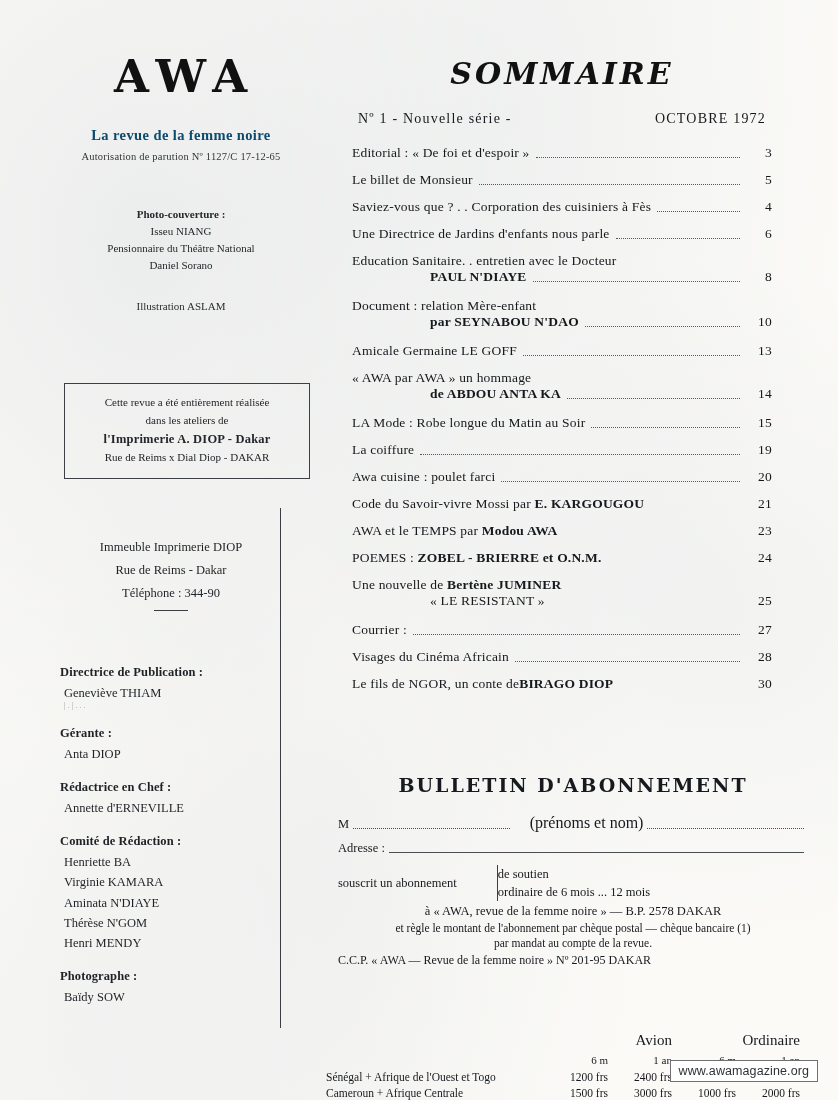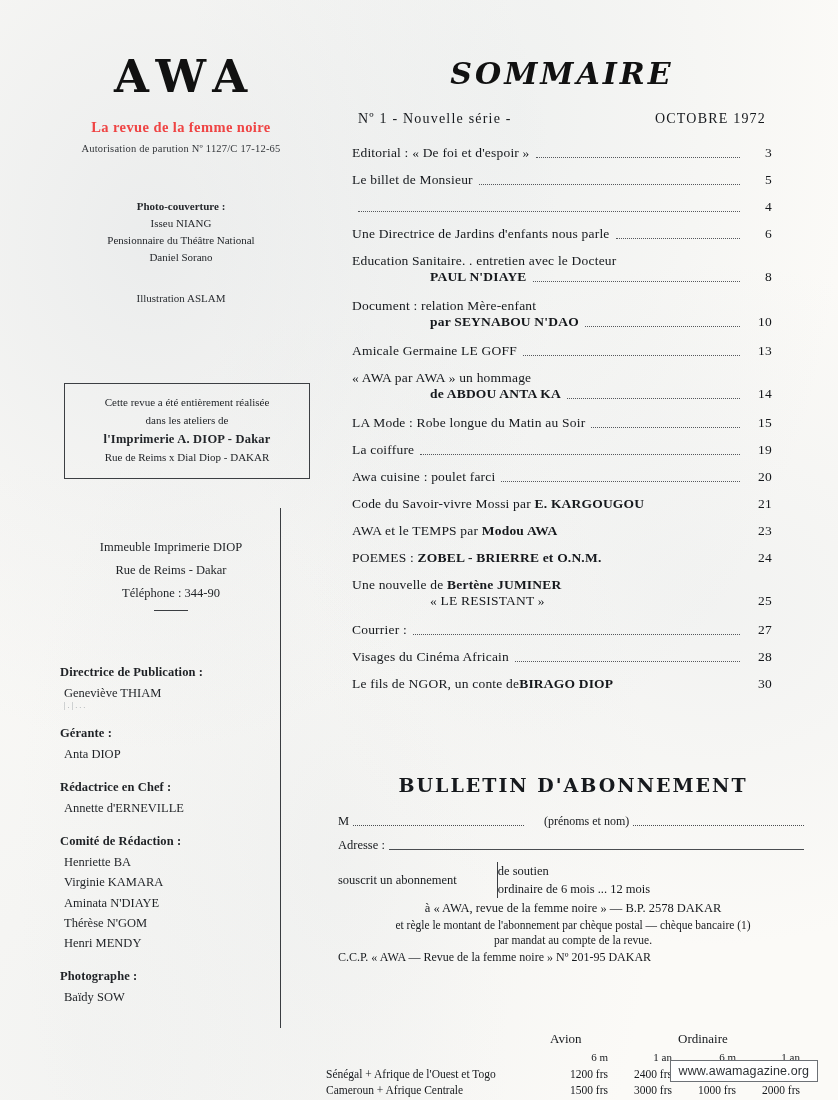--- a/index.html
+++ b/index.html
@@ -50,25 +50,25 @@
   }
   .masthead {
     font-family: "DejaVu Serif", serif;
     font-size: 45px;
     font-weight: 700;
     letter-spacing: 9px;
     margin-left: 8px;
     color: #111;
   }
   .tagline {
-    margin-top: 16px;
+    margin-top: 24px;
     font-size: 14.5px;
     font-weight: 700;
     letter-spacing: 0.4px;
-    color: #ef4444;
+    color: #0c4a6e;
   }
   .authorization {
     margin-top: 7px;
     font-size: 10.5px;
     letter-spacing: 0.2px;
     color: #33363a;
   }
   .cover-block {
     margin-top: 44px;
     font-size: 11px;
@@ -237,21 +237,21 @@
     align-items: flex-end;
     font-size: 12.5px;
     margin-bottom: 9px;
   }
   .field-row .lbl { white-space: nowrap; }
   .field-row .dotfill {
     flex: 1 1 auto;
     border-bottom: 1px dotted #4a4d51;
     margin: 0 4px 3px 4px;
   }
-  .field-row .hint { white-space: nowrap; font-size: 12px; margin-left: 16px; }
+  .field-row .hint { white-space: nowrap; font-size: 16px; margin-left: 16px; }
   .field-row .line {
     flex: 1 1 auto;
     border-bottom: 1px solid #4a4d51;
     margin: 0 4px 3px 4px;
   }
   .sub-block {
     display: flex;
     align-items: center;
     font-size: 12.5px;
     margin-top: 4px;
@@ -287,22 +287,22 @@
     width: 100%;
   }
   .rates th, .rates td {
     padding: 0 3px;
     font-weight: normal;
     text-align: left;
     line-height: 1.45;
     white-space: nowrap;
   }
   .rates .grp {
-    text-align: left;
-    font-size: 13px;
+    text-align: right;
+    font-size: 15px;
     padding-bottom: 1px;
   }
   .rates .num { text-align: right; width: 58px; }
   .rates .hd { text-align: right; font-size: 11px; }
 
   
   .watermark {
     position: absolute;
     right: 12px;
     bottom: 10px;
@@ -387,20 +387,21 @@
             <span class="txt">Editorial : « De foi et d'espoir »</span>
             <span class="leader"></span>
             <span class="pg">3</span>
           </div>
           <div class="toc-item">
             <span class="txt">Le billet de Monsieur</span>
             <span class="leader"></span>
             <span class="pg">5</span>
           </div>
           <div class="toc-item">
+            <span class="txt">Saviez-vous que ? . . Corporation des cuisiniers à Fès</span>
             <span class="leader"></span>
             <span class="pg">4</span>
           </div>
           <div class="toc-item">
             <span class="txt">Une Directrice de Jardins d'enfants nous parle</span>
             <span class="leader"></span>
             <span class="pg">6</span>
           </div>
           <div class="toc-item two-line">
             <span class="line1"><span class="txt">Education Sanitaire. . entretien avec le Docteur</span></span>

